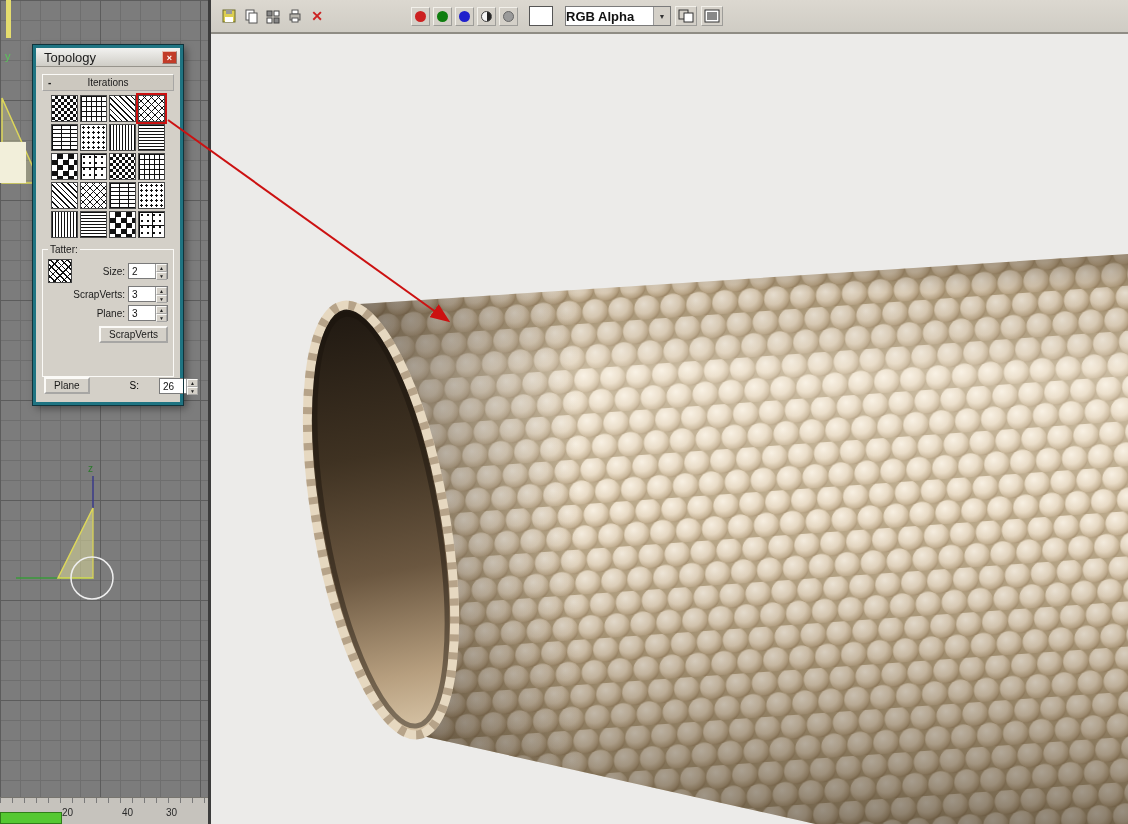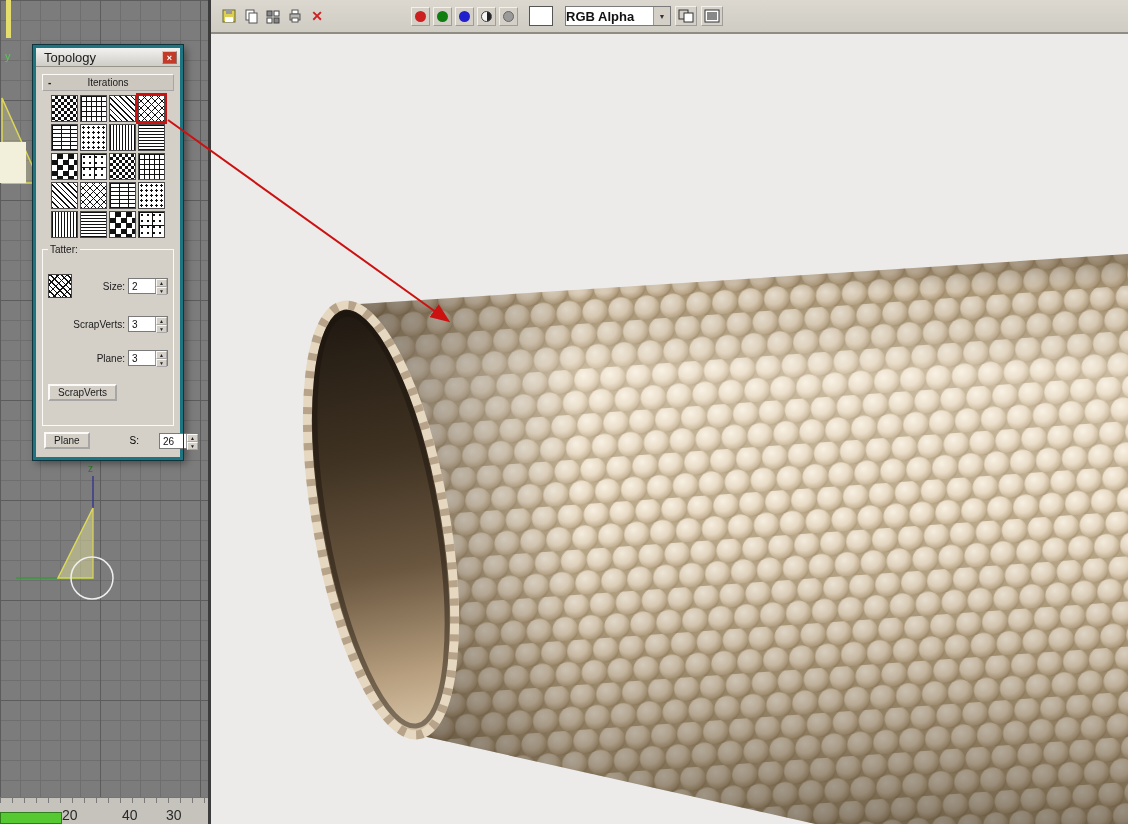--- a/index.html
+++ b/index.html
@@ -19,21 +19,21 @@
     background-size:100px 100px,100px 100px,20px 20px,20px 20px;
     border-right:3px solid #3c3c3c;
   }
   .vp-svg{position:absolute;left:0;top:0;}
   .ruler{
     position:absolute;left:0;right:0;bottom:0;height:26px;
     background:#c6c3bd;border-top:1px solid #77756f;
     background-image:repeating-linear-gradient(90deg,#7a7a7a 0 1px,transparent 1px 12px);
     background-size:100% 5px;background-repeat:no-repeat;
   }
-  .ruler .tick-label{position:absolute;top:9px;font-size:14px;color:#2a2a2a;}
+  .ruler .tick-label{position:absolute;top:9px;font-size:10px;color:#2a2a2a;}
   .green-bar{position:absolute;left:0;bottom:0;width:62px;height:12px;background:#55c832;border:1px solid #2f7d18;box-sizing:border-box;}
   
   .toolbar{
     position:absolute;left:211px;top:0;right:0;height:34px;
     background:linear-gradient(#dcd8d0,#cfccc4);
     border-bottom:2px solid #8f8c84;box-sizing:border-box;
     display:flex;align-items:center;padding-left:8px;
   }
   .tbtn{width:20px;height:20px;display:flex;align-items:center;justify-content:center;margin-right:2px;}
   .clear-x{color:#c22;font-weight:bold;font-size:14px;}
@@ -74,31 +74,31 @@
   .m2{background-image:repeating-linear-gradient(45deg,#111 0 1px,#fff 1px 4px);}
   .m3{background-image:repeating-linear-gradient(45deg,#111 0 1px,transparent 1px 5px),repeating-linear-gradient(-45deg,#111 0 1px,transparent 1px 5px);}
   .m4{background-image:linear-gradient(#111 1px,transparent 1px),linear-gradient(90deg,#111 1px,transparent 1px);background-size:9px 4px;}
   .m5{background-image:radial-gradient(#111 1.1px,transparent 1.2px);background-size:5px 5px;}
   .m6{background-image:repeating-linear-gradient(90deg,#111 0 1px,#fff 1px 3px);}
   .m7{background-image:repeating-linear-gradient(0deg,#111 0 1px,#fff 1px 3px);}
   .m8{background-image:conic-gradient(#111 25%,#fff 0 50%,#111 0 75%,#fff 0);background-size:11px 11px;}
   .m9{background-image:radial-gradient(#111 1.1px,transparent 1.2px),linear-gradient(#111 1px,transparent 1px),linear-gradient(90deg,#111 1px,transparent 1px);background-size:6px 6px,13px 13px,13px 13px;}
   fieldset.tatter{margin:0 6px;border:1px groove #fbfaf7;padding:1px 5px 17px;font-size:10px;color:#1a1a1a;}
   fieldset.tatter legend{font-size:10px;padding:0 2px;}
-  .trow{display:flex;align-items:center;justify-content:flex-end;margin:18px 0;gap:3px;}
+  .trow{display:flex;align-items:center;justify-content:flex-end;margin:3px 0;gap:3px;}
   .trow label{font-size:10px;color:#1a1a1a;}
   .pat-preview{width:24px;height:24px;border:1px solid #444;background-color:#fff;margin-right:auto;box-sizing:border-box;
     background-image:repeating-linear-gradient(45deg,#111 0 1px,transparent 1px 4px),repeating-linear-gradient(-45deg,#111 0 1px,transparent 1px 6px);}
   .spin{display:flex;height:16px;border:1px solid #7a7a7a;background:#fff;box-sizing:border-box;}
   .spin-val{width:23px;font-size:10px;padding:2px 0 0 3px;color:#111;}
   .spin-btns{display:flex;flex-direction:column;width:11px;border-left:1px solid #999;}
   .spin-btns span{flex:1;font-size:5px;line-height:6px;background:#d4d0c8;text-align:center;border:1px outset #fbfaf7;box-sizing:border-box;color:#222;}
-  .scraprow{display:flex;justify-content:flex-start;margin:5px 0 7px;}
+  .scraprow{display:flex;justify-content:flex-end;margin:5px 0 16px;}
   button.win{font-size:10px;font-family:"Liberation Sans",sans-serif;background:#d4d0c8;border:2px outset #fbfaf7;padding:1px 8px;height:17px;color:#1a1a1a;}
-  .dfooter{display:flex;align-items:center;gap:20px;margin:6px 8px 8px;}
+  .dfooter{display:flex;align-items:center;gap:20px;margin:0 8px 8px;}
   .dfooter .spacer{flex:1;}
   
   .overlay{position:absolute;left:0;top:0;z-index:20;pointer-events:none;}
 </style>
 </head>
 <body>
 
 <div class="left-viewport">
   <svg class="vp-svg" width="208" height="798">
     <rect x="6" y="0" width="5" height="38" fill="#e5dd6e"></rect>

